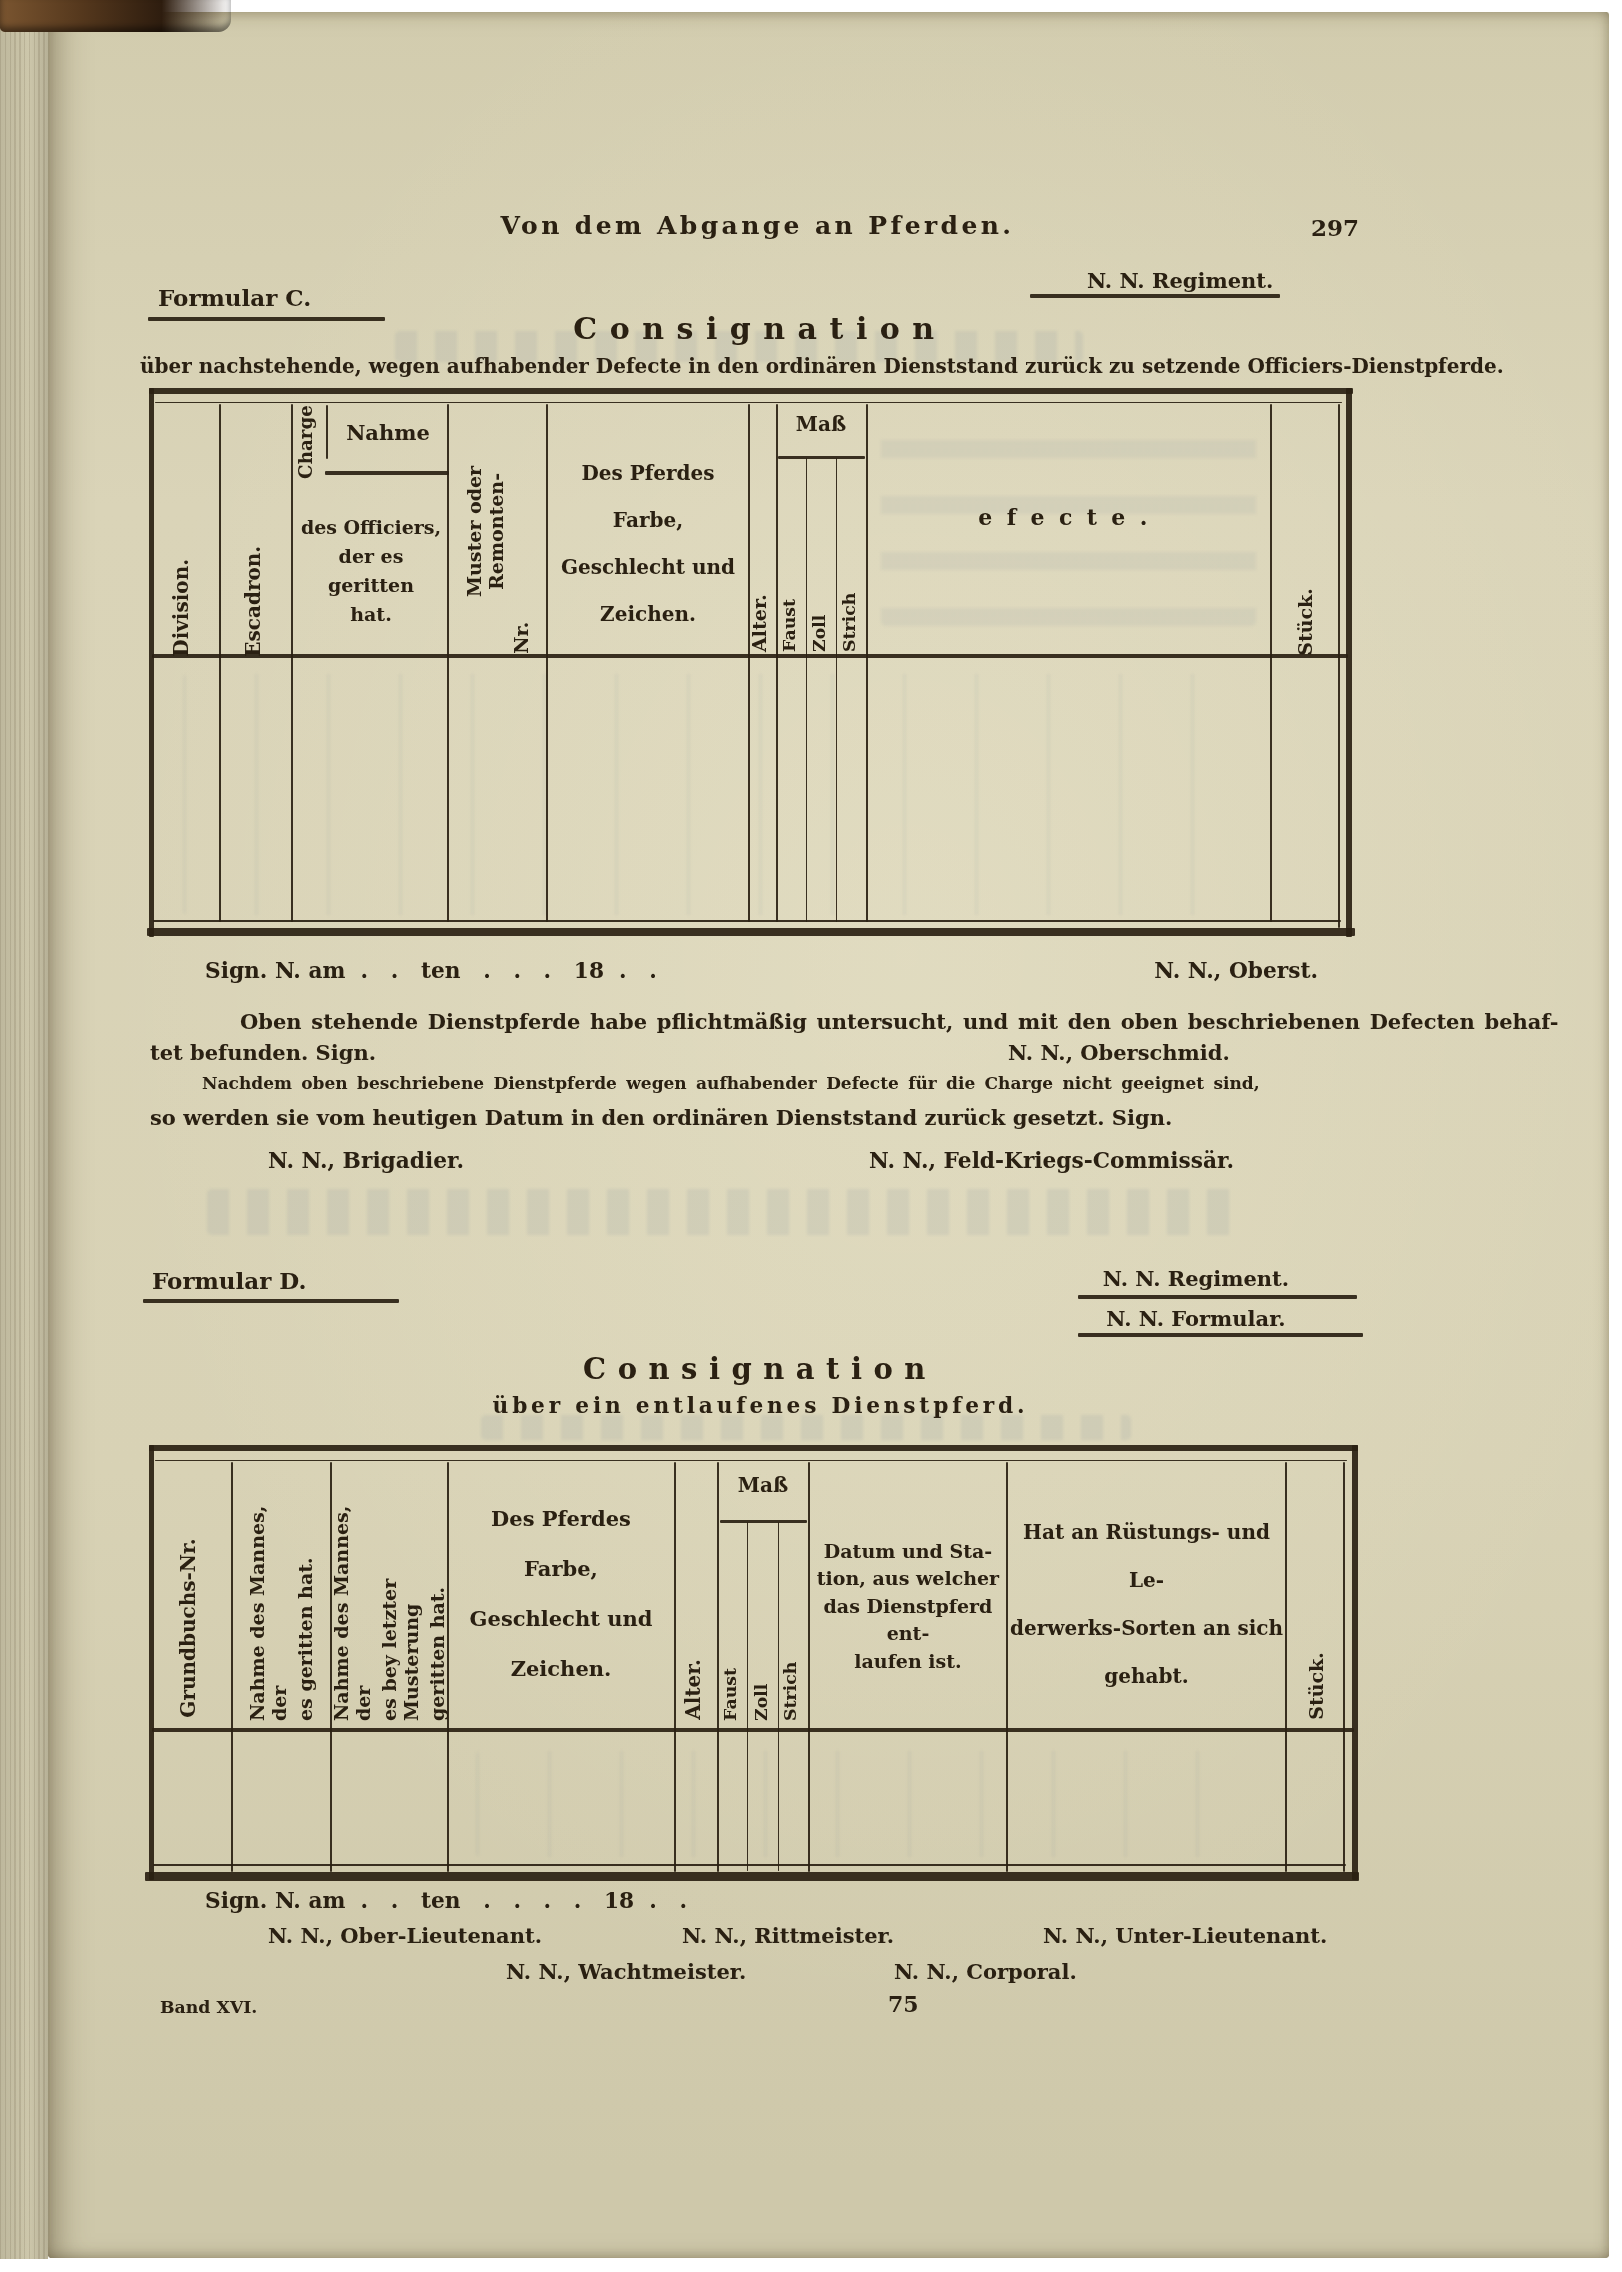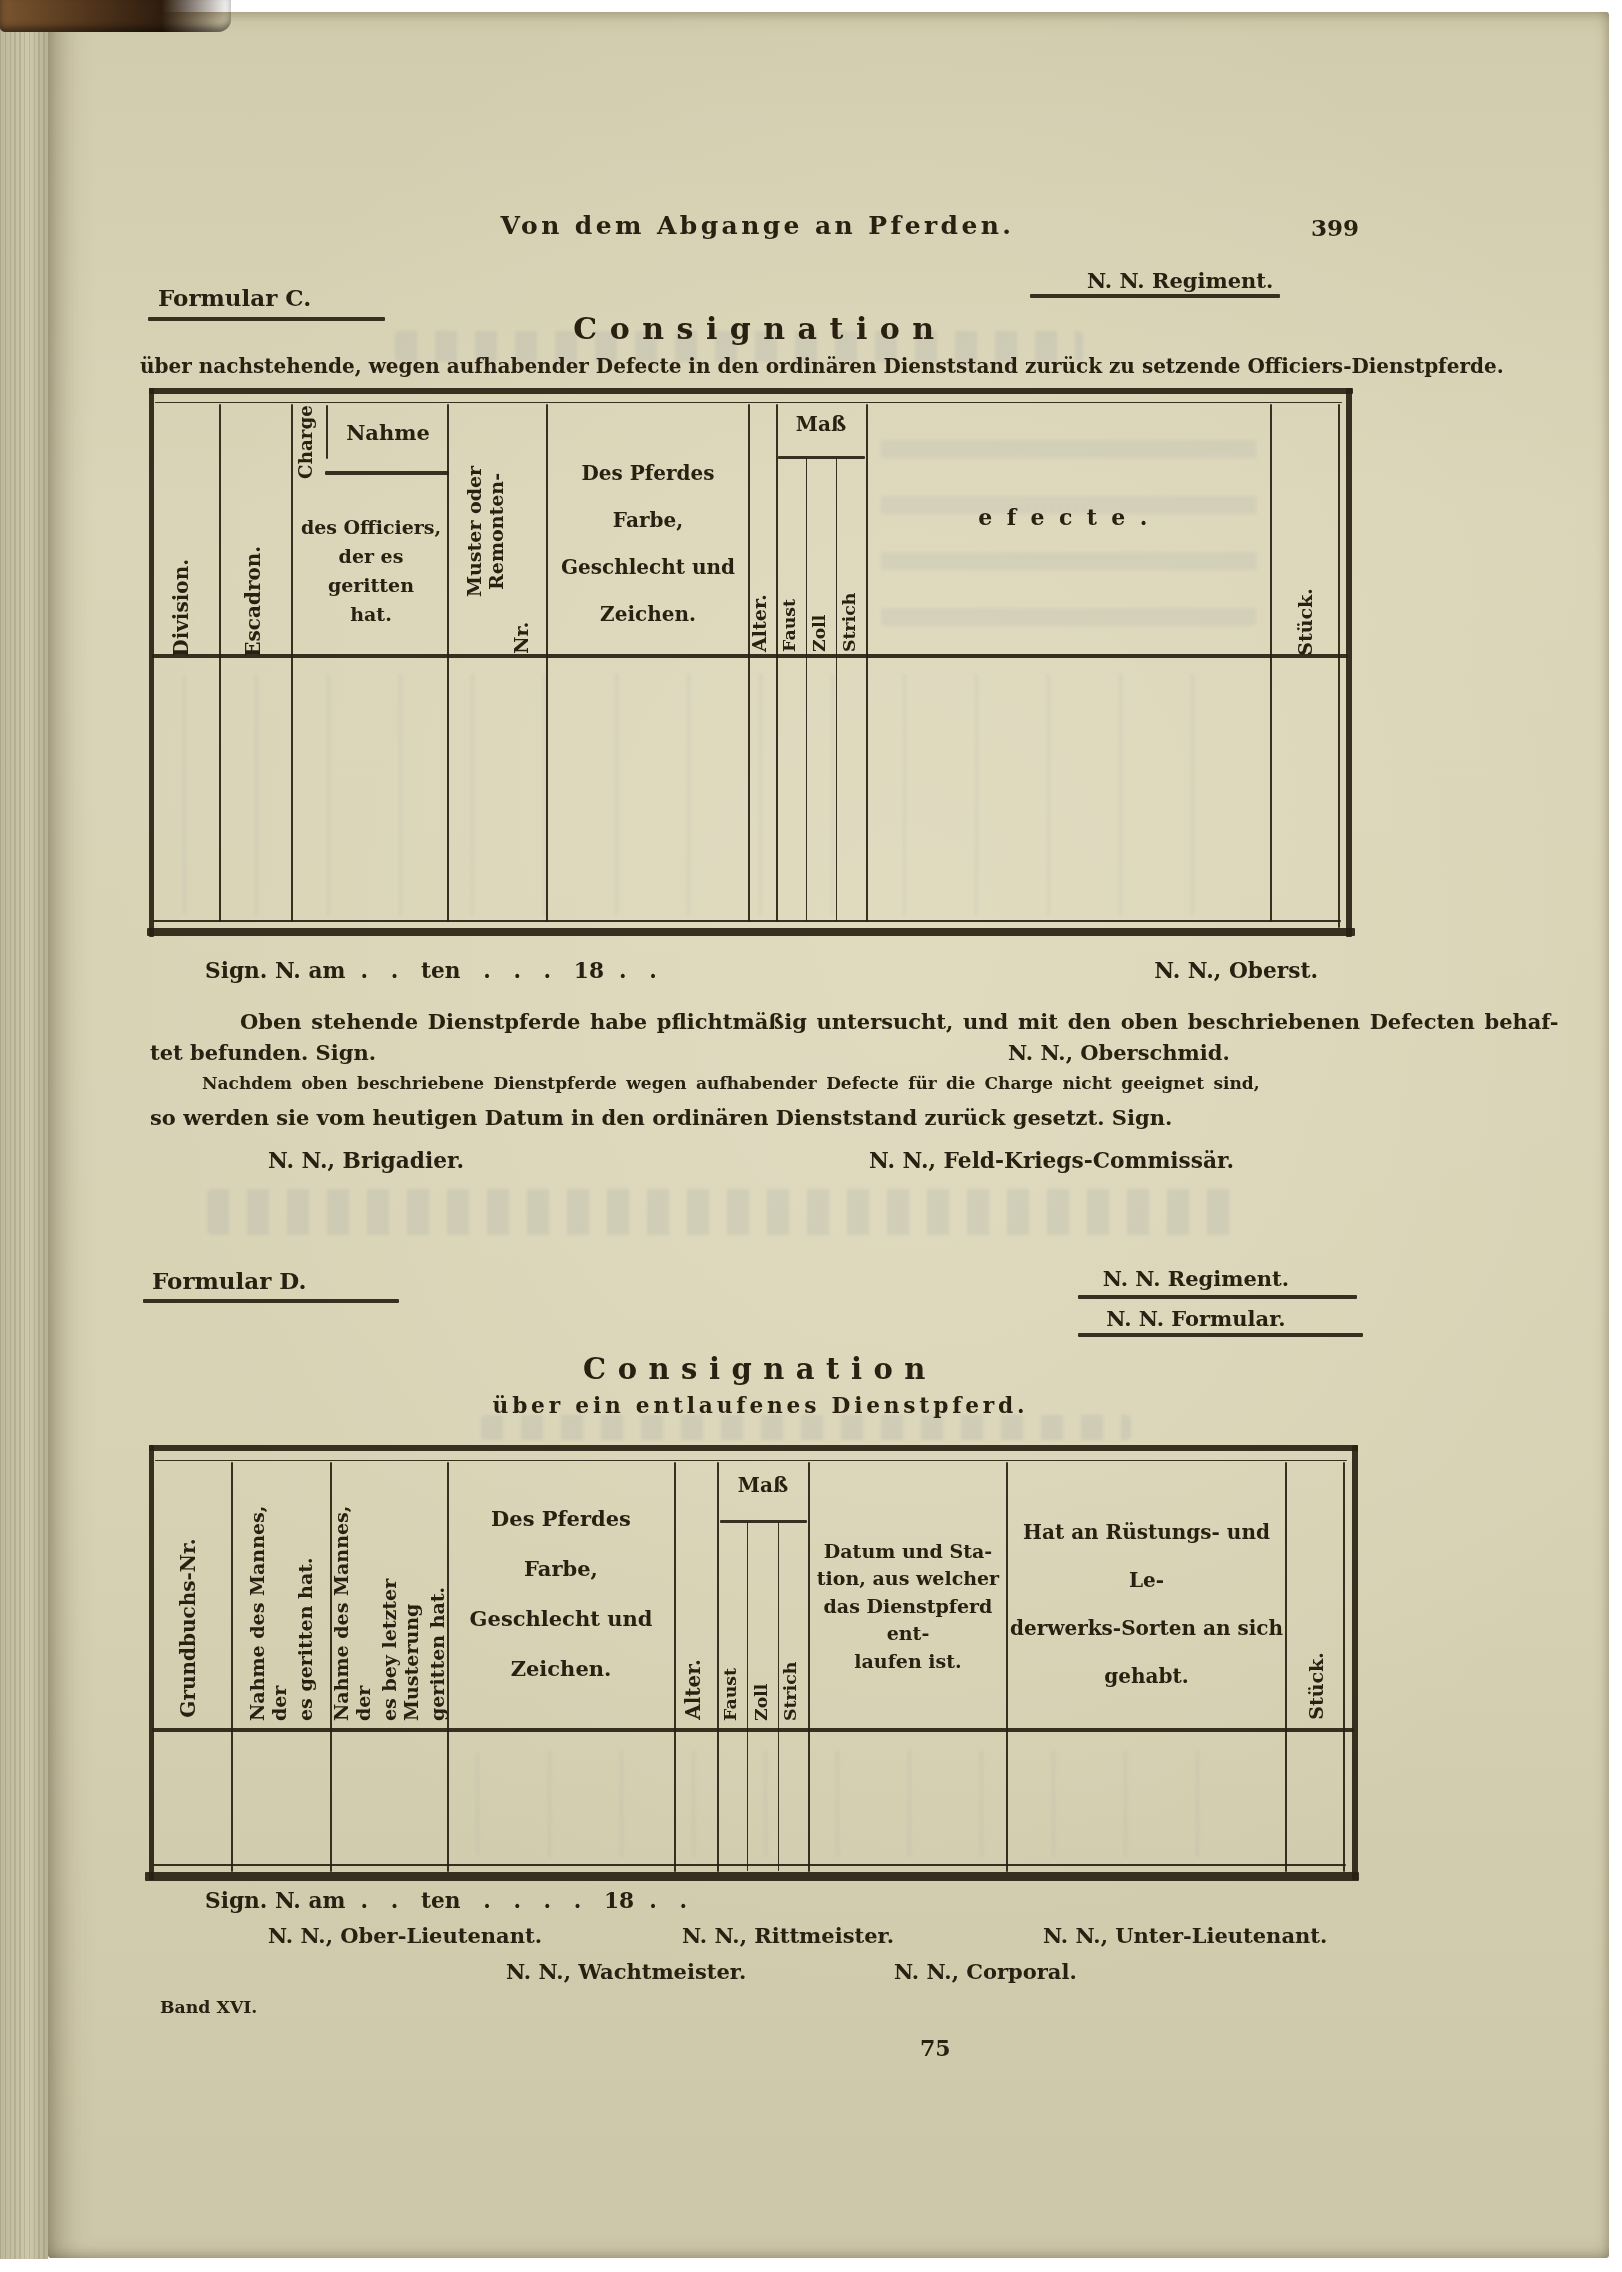--- a/index.html
+++ b/index.html
@@ -44,21 +44,21 @@
   <div class="binding"></div>
 
   <div class="ghost g-words" style="left:395px;top:331px;width:688px;height:31px;"></div>
   <div class="ghost g-rows" style="left:881px;top:419px;width:375px;height:207px;"></div>
   <div class="ghost g-cols" style="left:183px;top:674px;width:1073px;height:241px;"></div>
   <div class="ghost g-words" style="left:207px;top:1189px;width:1035px;height:46px;"></div>
   <div class="ghost g-words" style="left:481px;top:1415px;width:650px;height:25px;"></div>
   <div class="ghost g-cols" style="left:476px;top:1751px;width:780px;height:106px;"></div>
 
   <div class="t c" style="left:457px;top:211px;width:601px;font-size:25px;letter-spacing:3.4px;">Von dem Abgange an Pferden.</div>
-  <div class="t c" style="left:1294px;top:214px;width:82px;font-size:23px;">399</div>
+  <div class="t c" style="left:1294px;top:214px;width:82px;font-size:23px;">297</div>
 
   <div class="t" style="left:158px;top:284px;font-size:23px;">Formular C.</div>
   <div class="l" style="left:148px;top:317px;width:237px;height:4.3px;"></div>
   <div class="t c" style="left:1087px;top:268px;width:183px;font-size:21px;">N. N. Regiment.</div>
   <div class="l" style="left:1030px;top:294px;width:250px;height:3.8px;"></div>
   <div class="t c" style="left:529px;top:311px;width:462px;font-size:30px;letter-spacing:12.5px;">Consignation</div>
   <div class="t c" style="left:140px;top:354px;width:1232px;font-size:20px;">über nachstehende, wegen aufhabender Defecte in den ordinären Dienststand zurück zu setzende Officiers-Dienstpferde.</div>
 
   <div class="l" style="left:149px;top:388px;width:1204px;height:5.8px;"></div>
   <div class="l" style="left:155px;top:402px;width:1187px;height:1.4px;"></div>
@@ -183,15 +183,15 @@
   <div class="t v" style="left:1305px;top:1629px;width:28px;height:91px;font-size:19px;padding-top:4.8px;">Stück.</div>
 
   <div class="t pre" style="left:205px;top:1888px;font-size:21.7px;">Sign. N. am  .   .   ten   .   .   .   .   18  .   .</div>
   <div class="t" style="left:268px;top:1923px;font-size:21px;">N. N., Ober-Lieutenant.</div>
   <div class="t" style="left:682px;top:1923px;font-size:21px;">N. N., Rittmeister.</div>
   <div class="t" style="left:1043px;top:1923px;font-size:21px;">N. N., Unter-Lieutenant.</div>
   <div class="t" style="left:506px;top:1959px;font-size:21px;">N. N., Wachtmeister.</div>
   <div class="t" style="left:894px;top:1959px;font-size:21px;">N. N., Corporal.</div>
 
   <div class="t" style="left:160px;top:1997px;font-size:17.3px;">Band XVI.</div>
-  <div class="t" style="left:920px;top:1991px;font-size:22px;margin-top:44px;">75</div>
+  <div class="t" style="left:888px;top:1991px;font-size:22px;">75</div>
 </div>
 
 
 </body></html>

